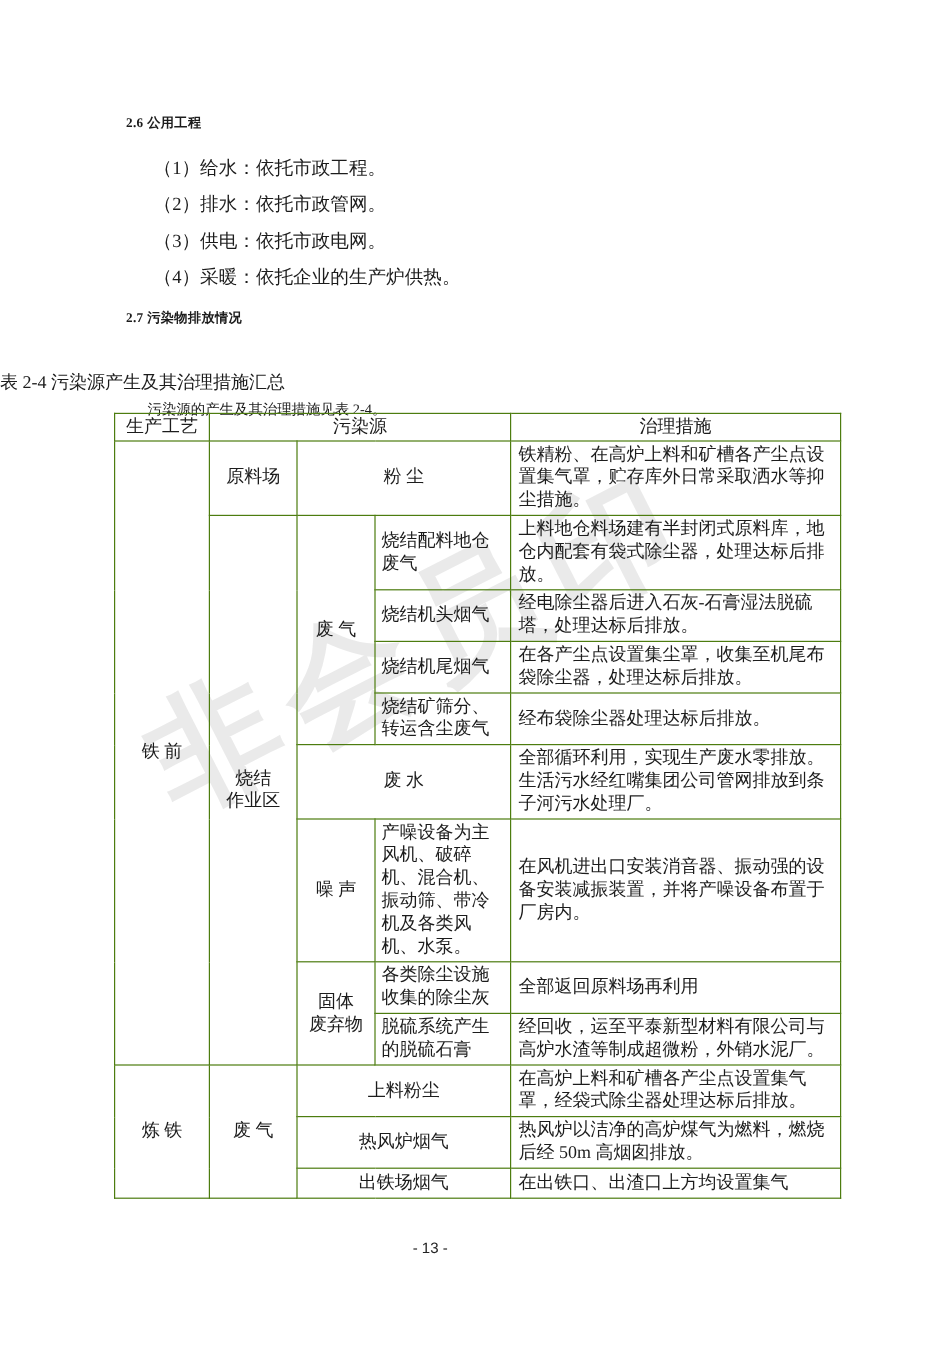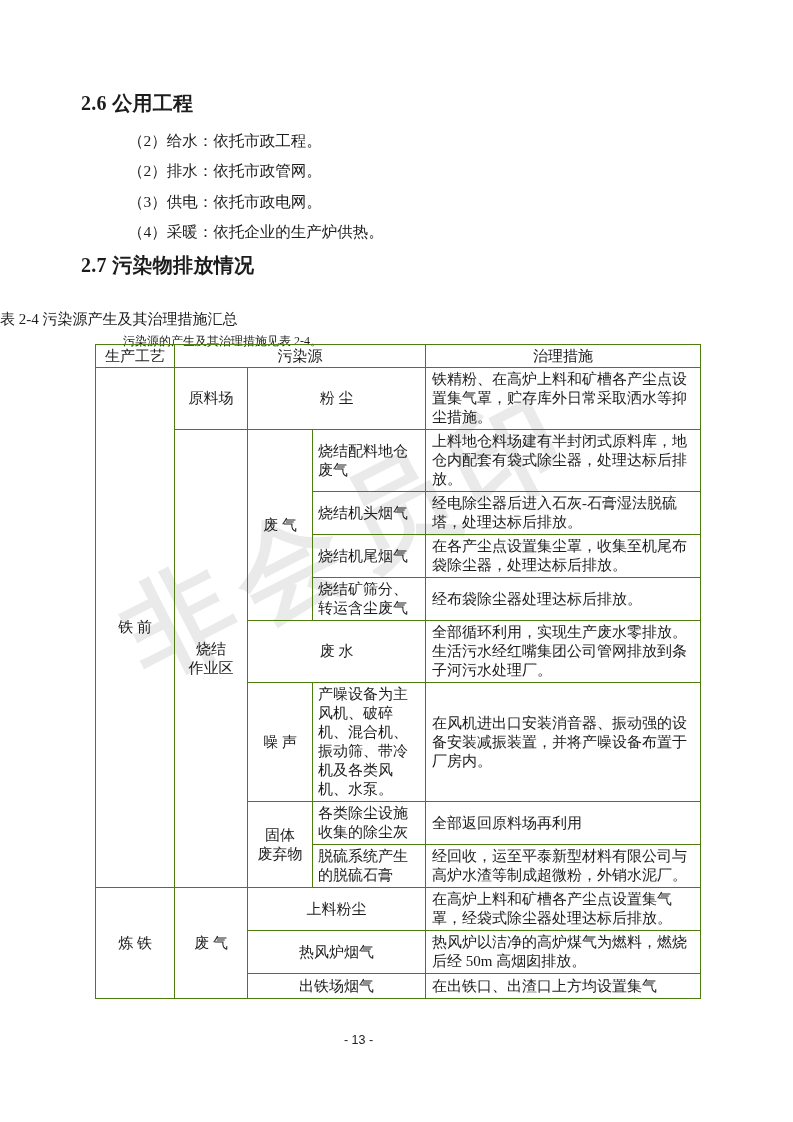--- a/index.html
+++ b/index.html
@@ -9,22 +9,22 @@
     height: 1122px;
     background: #ffffff;
     font-family: "Liberation Serif", "DejaVu Serif", serif;
     color: #1c1c1c;
     overflow: hidden;
   }
   .content { position: relative; z-index: 1; }
 
   .heading {
     position: absolute;
-    left: 81px;
-    font-size: 20px;
+    left: 105px;
+    font-size: 11px;
     font-weight: bold;
     line-height: 21px;
     letter-spacing: 0.3px;
   }
   .h26 { top: 93px; }
   .h27 { top: 255px; }
 
   .utility-list {
     position: absolute;
     left: 128px;
@@ -111,21 +111,21 @@
 
 <div class="page">
 
   <div class="watermark">非会员印</div>
 
   <div class="content">
 
     <div class="heading h26">2.6 公用工程</div>
 
     <div class="utility-list">
-      <div class="item">（2）给水：依托市政工程。</div>
+      <div class="item">（1）给水：依托市政工程。</div>
       <div class="item">（2）排水：依托市政管网。</div>
       <div class="item">（3）供电：依托市政电网。</div>
       <div class="item">（4）采暖：依托企业的生产炉供热。</div>
     </div>
 
     <div class="heading h27">2.7 污染物排放情况</div>
 
     <div class="intro">污染源的产生及其治理措施见表 2-4。</div>
 
     <div class="table-caption">表 2-4 污染源产生及其治理措施汇总</div>

